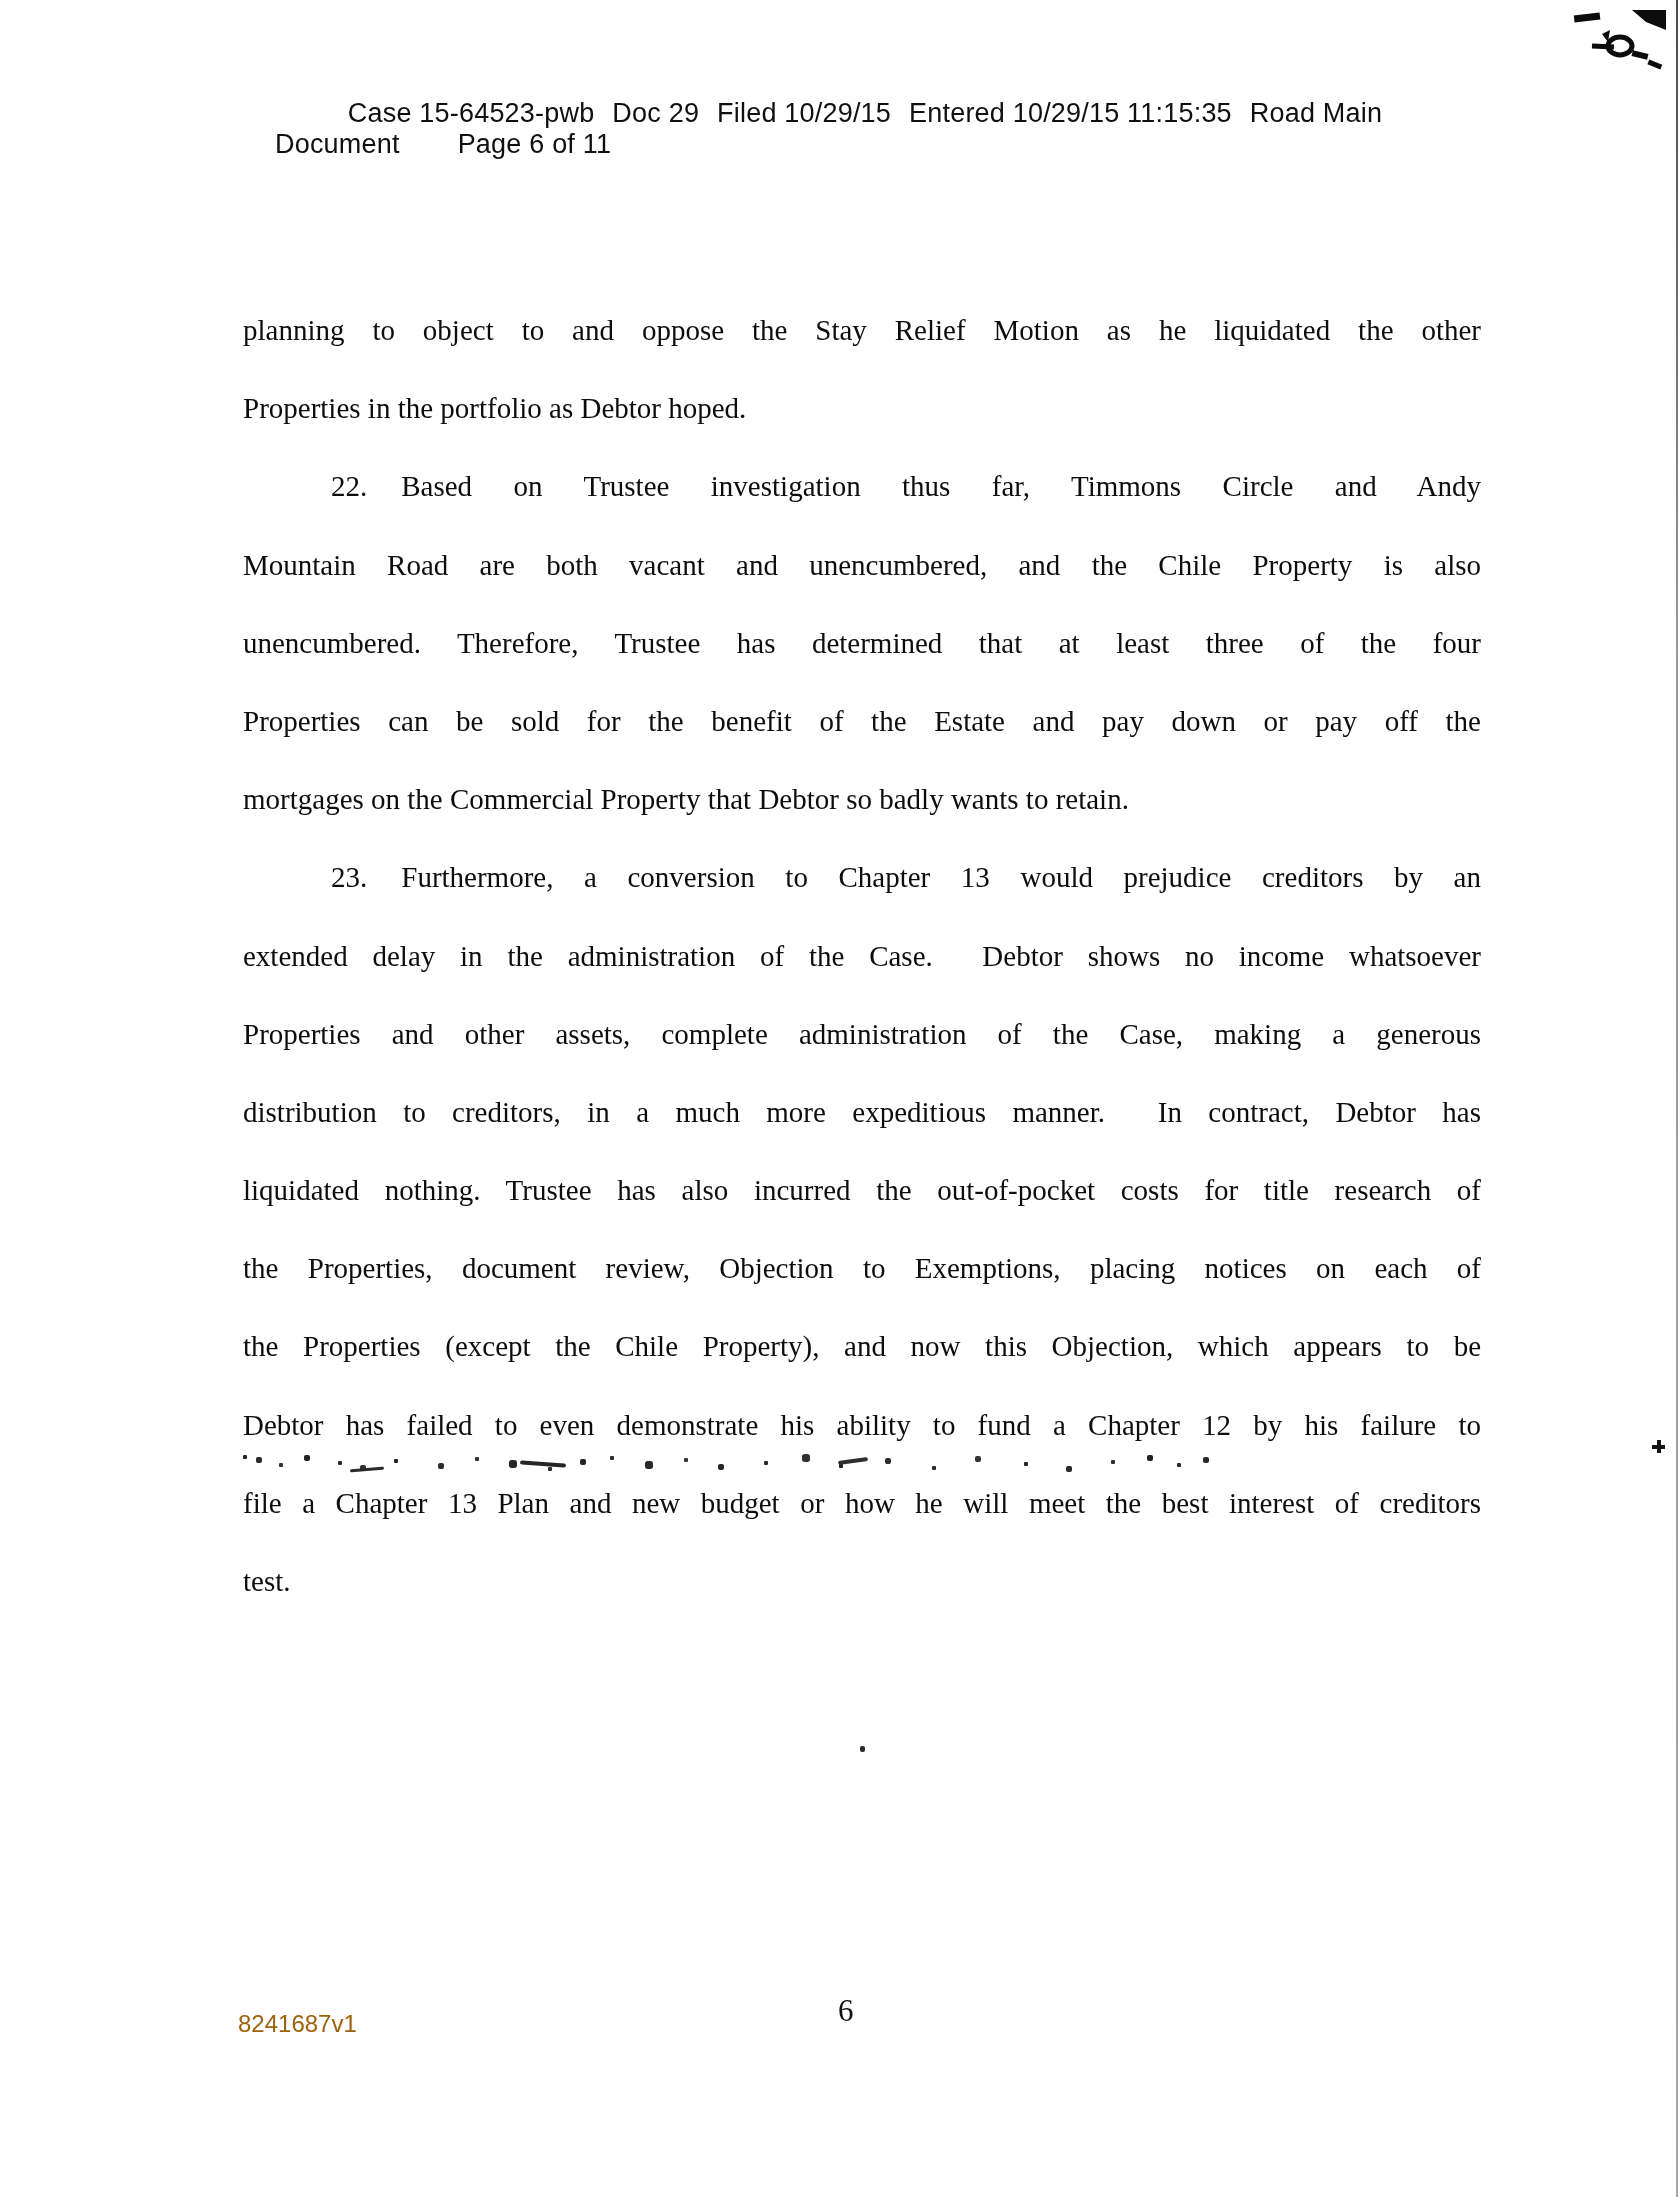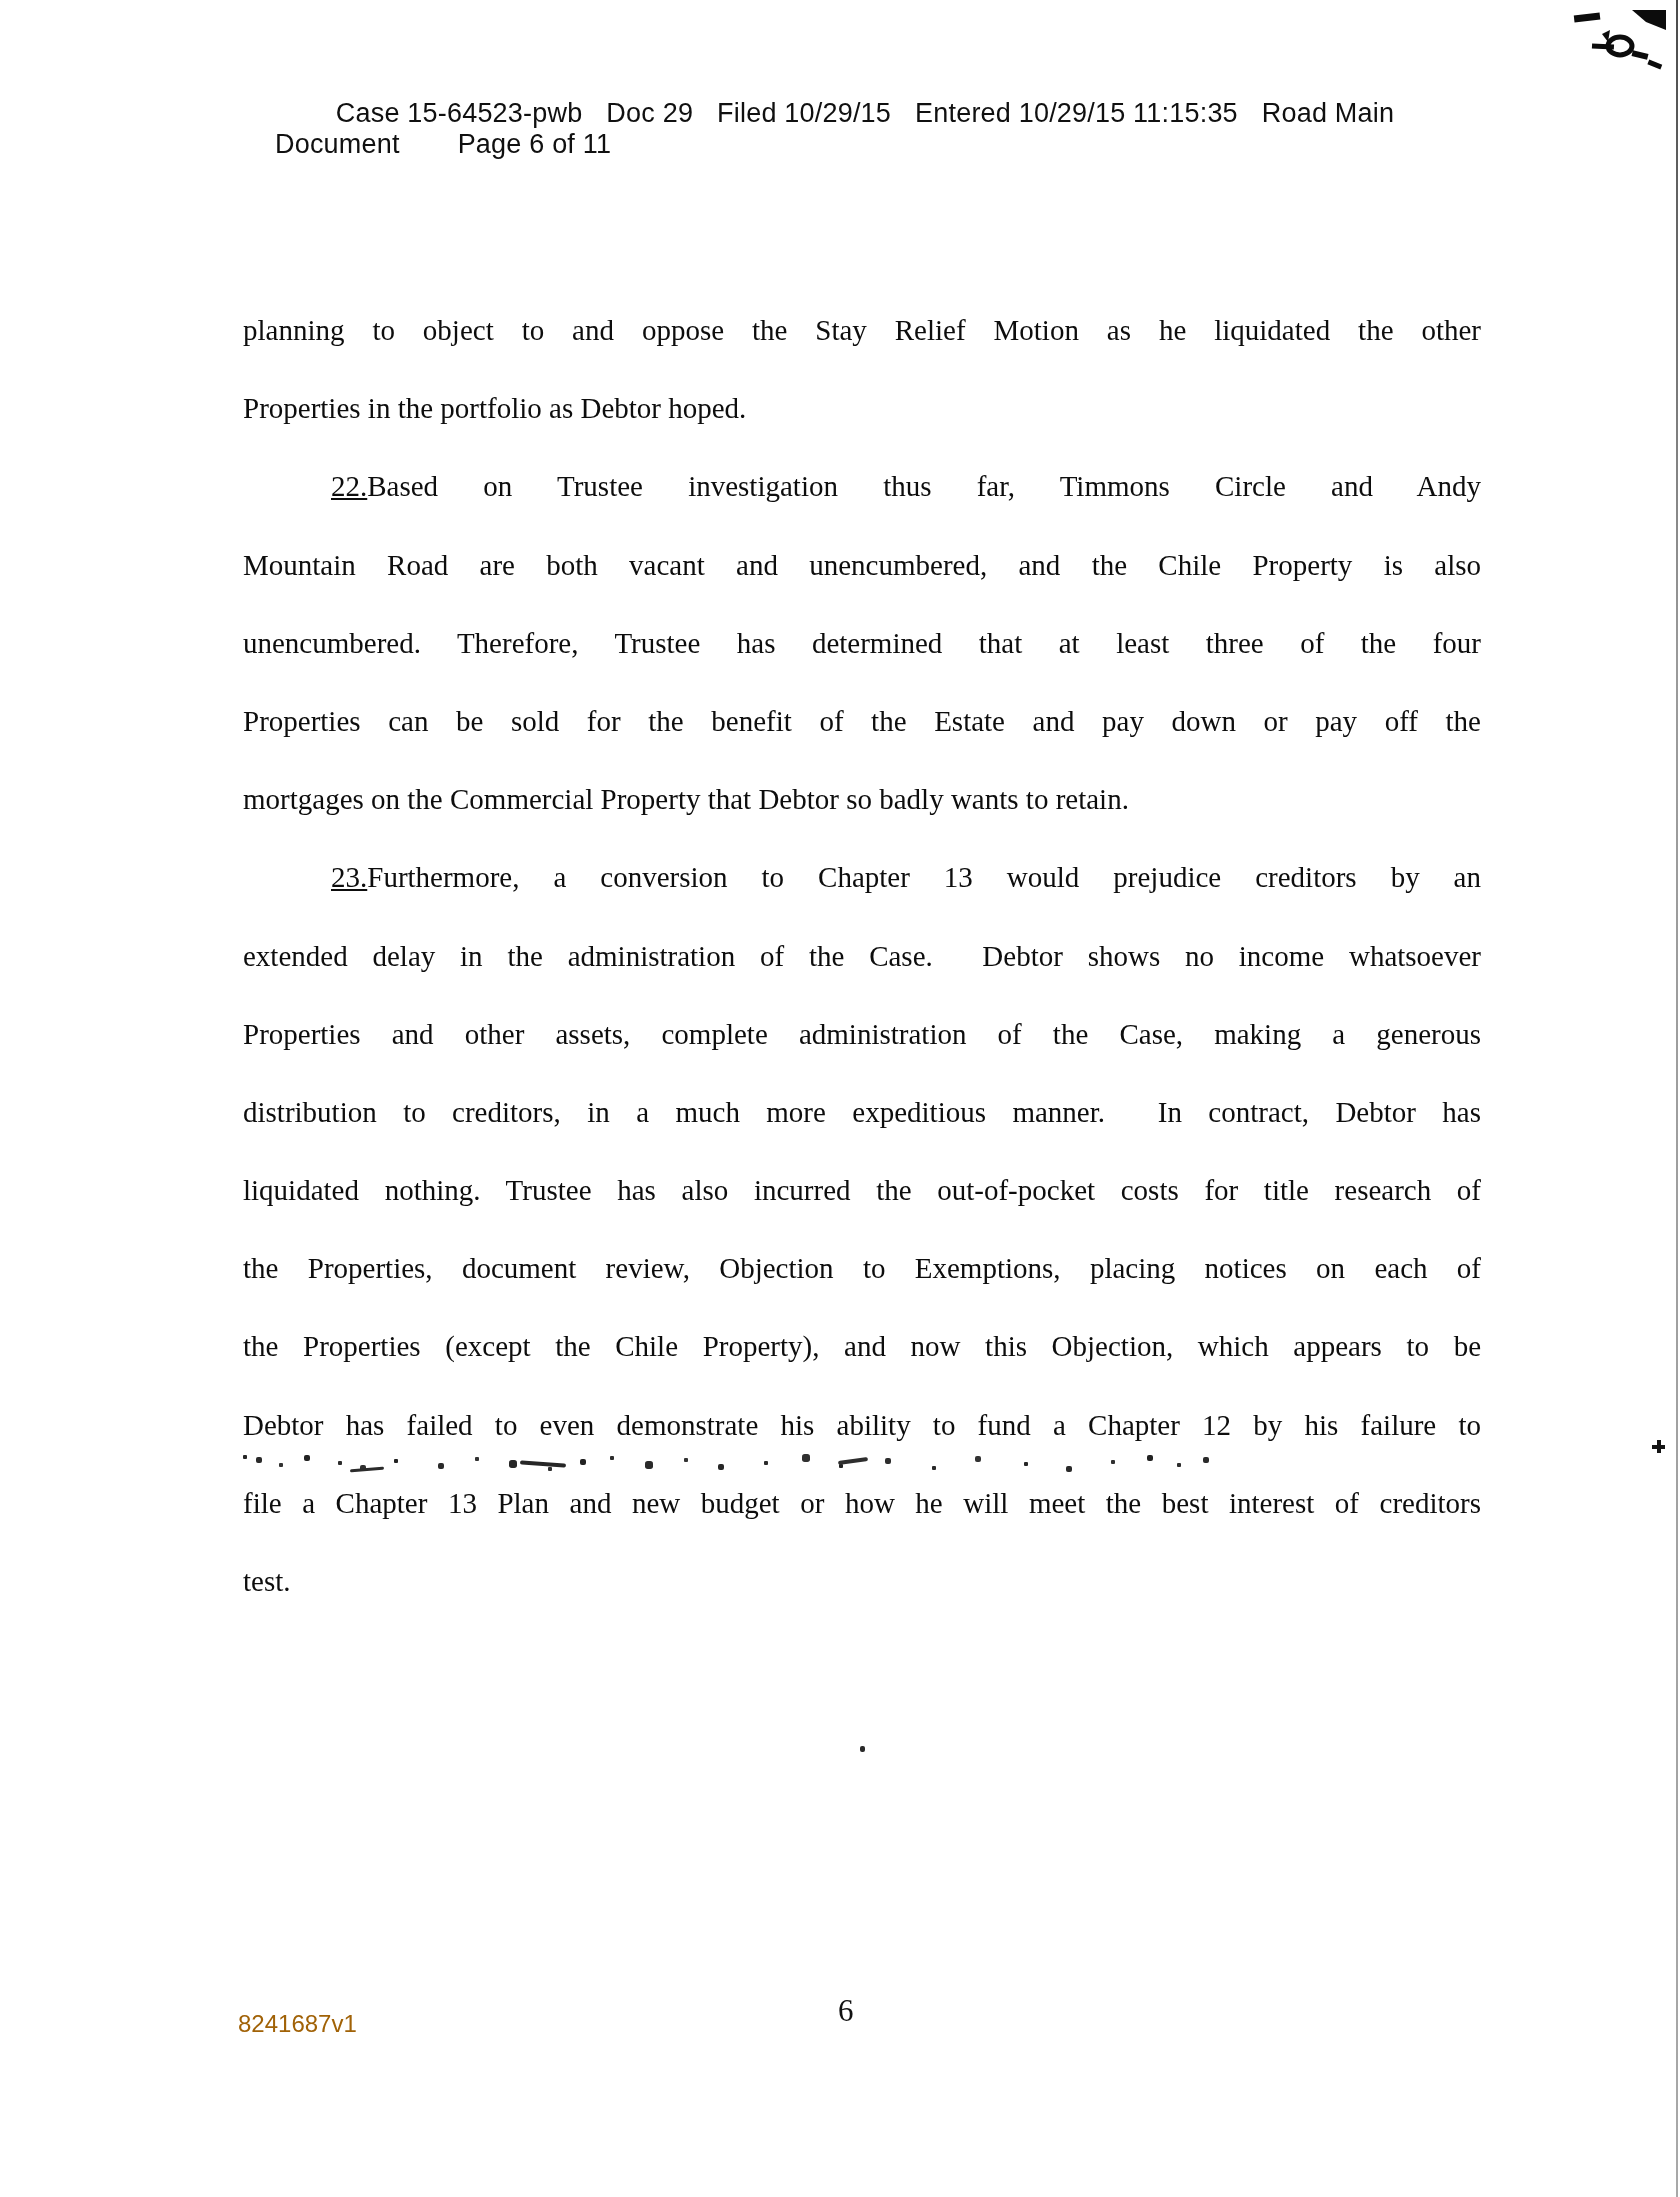--- a/index.html
+++ b/index.html
@@ -11,36 +11,36 @@
     font-family:"Liberation Serif", serif;
     color:#0d0d0d;
   }
   
   .stamp{
     position:absolute;left:220px;top:98px;width:1290px;
     font-family:"Liberation Sans", sans-serif;
     font-size:27px;line-height:31px;color:#101010;
     letter-spacing:0.2px;
   }
-  .stamp-line1{display:flex;justify-content:center;gap:24px;white-space:nowrap;}
+  .stamp-line1{display:flex;justify-content:center;gap:18px;white-space:nowrap;}
   .stamp-line2{display:flex;justify-content:flex-start;gap:58px;white-space:nowrap;padding-left:55px;}
   
   .body-text{
     position:absolute;left:243px;top:312px;width:1238px;
     font-size:29px;
   }
   .line{
     height:78.2px;
     line-height:36px;
     overflow:hidden;
     white-space:normal;
   }
   .just{text-align:justify;text-align-last:justify;}
   .indent{padding-left:88px;}
-  .para-num{text-decoration:underline;}
+  .para-num{margin-right:34px;}
   
   .doc-id{
     position:absolute;left:238px;top:2010px;
     font-family:"Liberation Sans", sans-serif;
     font-size:24px;color:#a16207;
   }
   .page-number{
     position:absolute;left:838px;top:1993px;
     font-size:31px;color:#111;
   }

